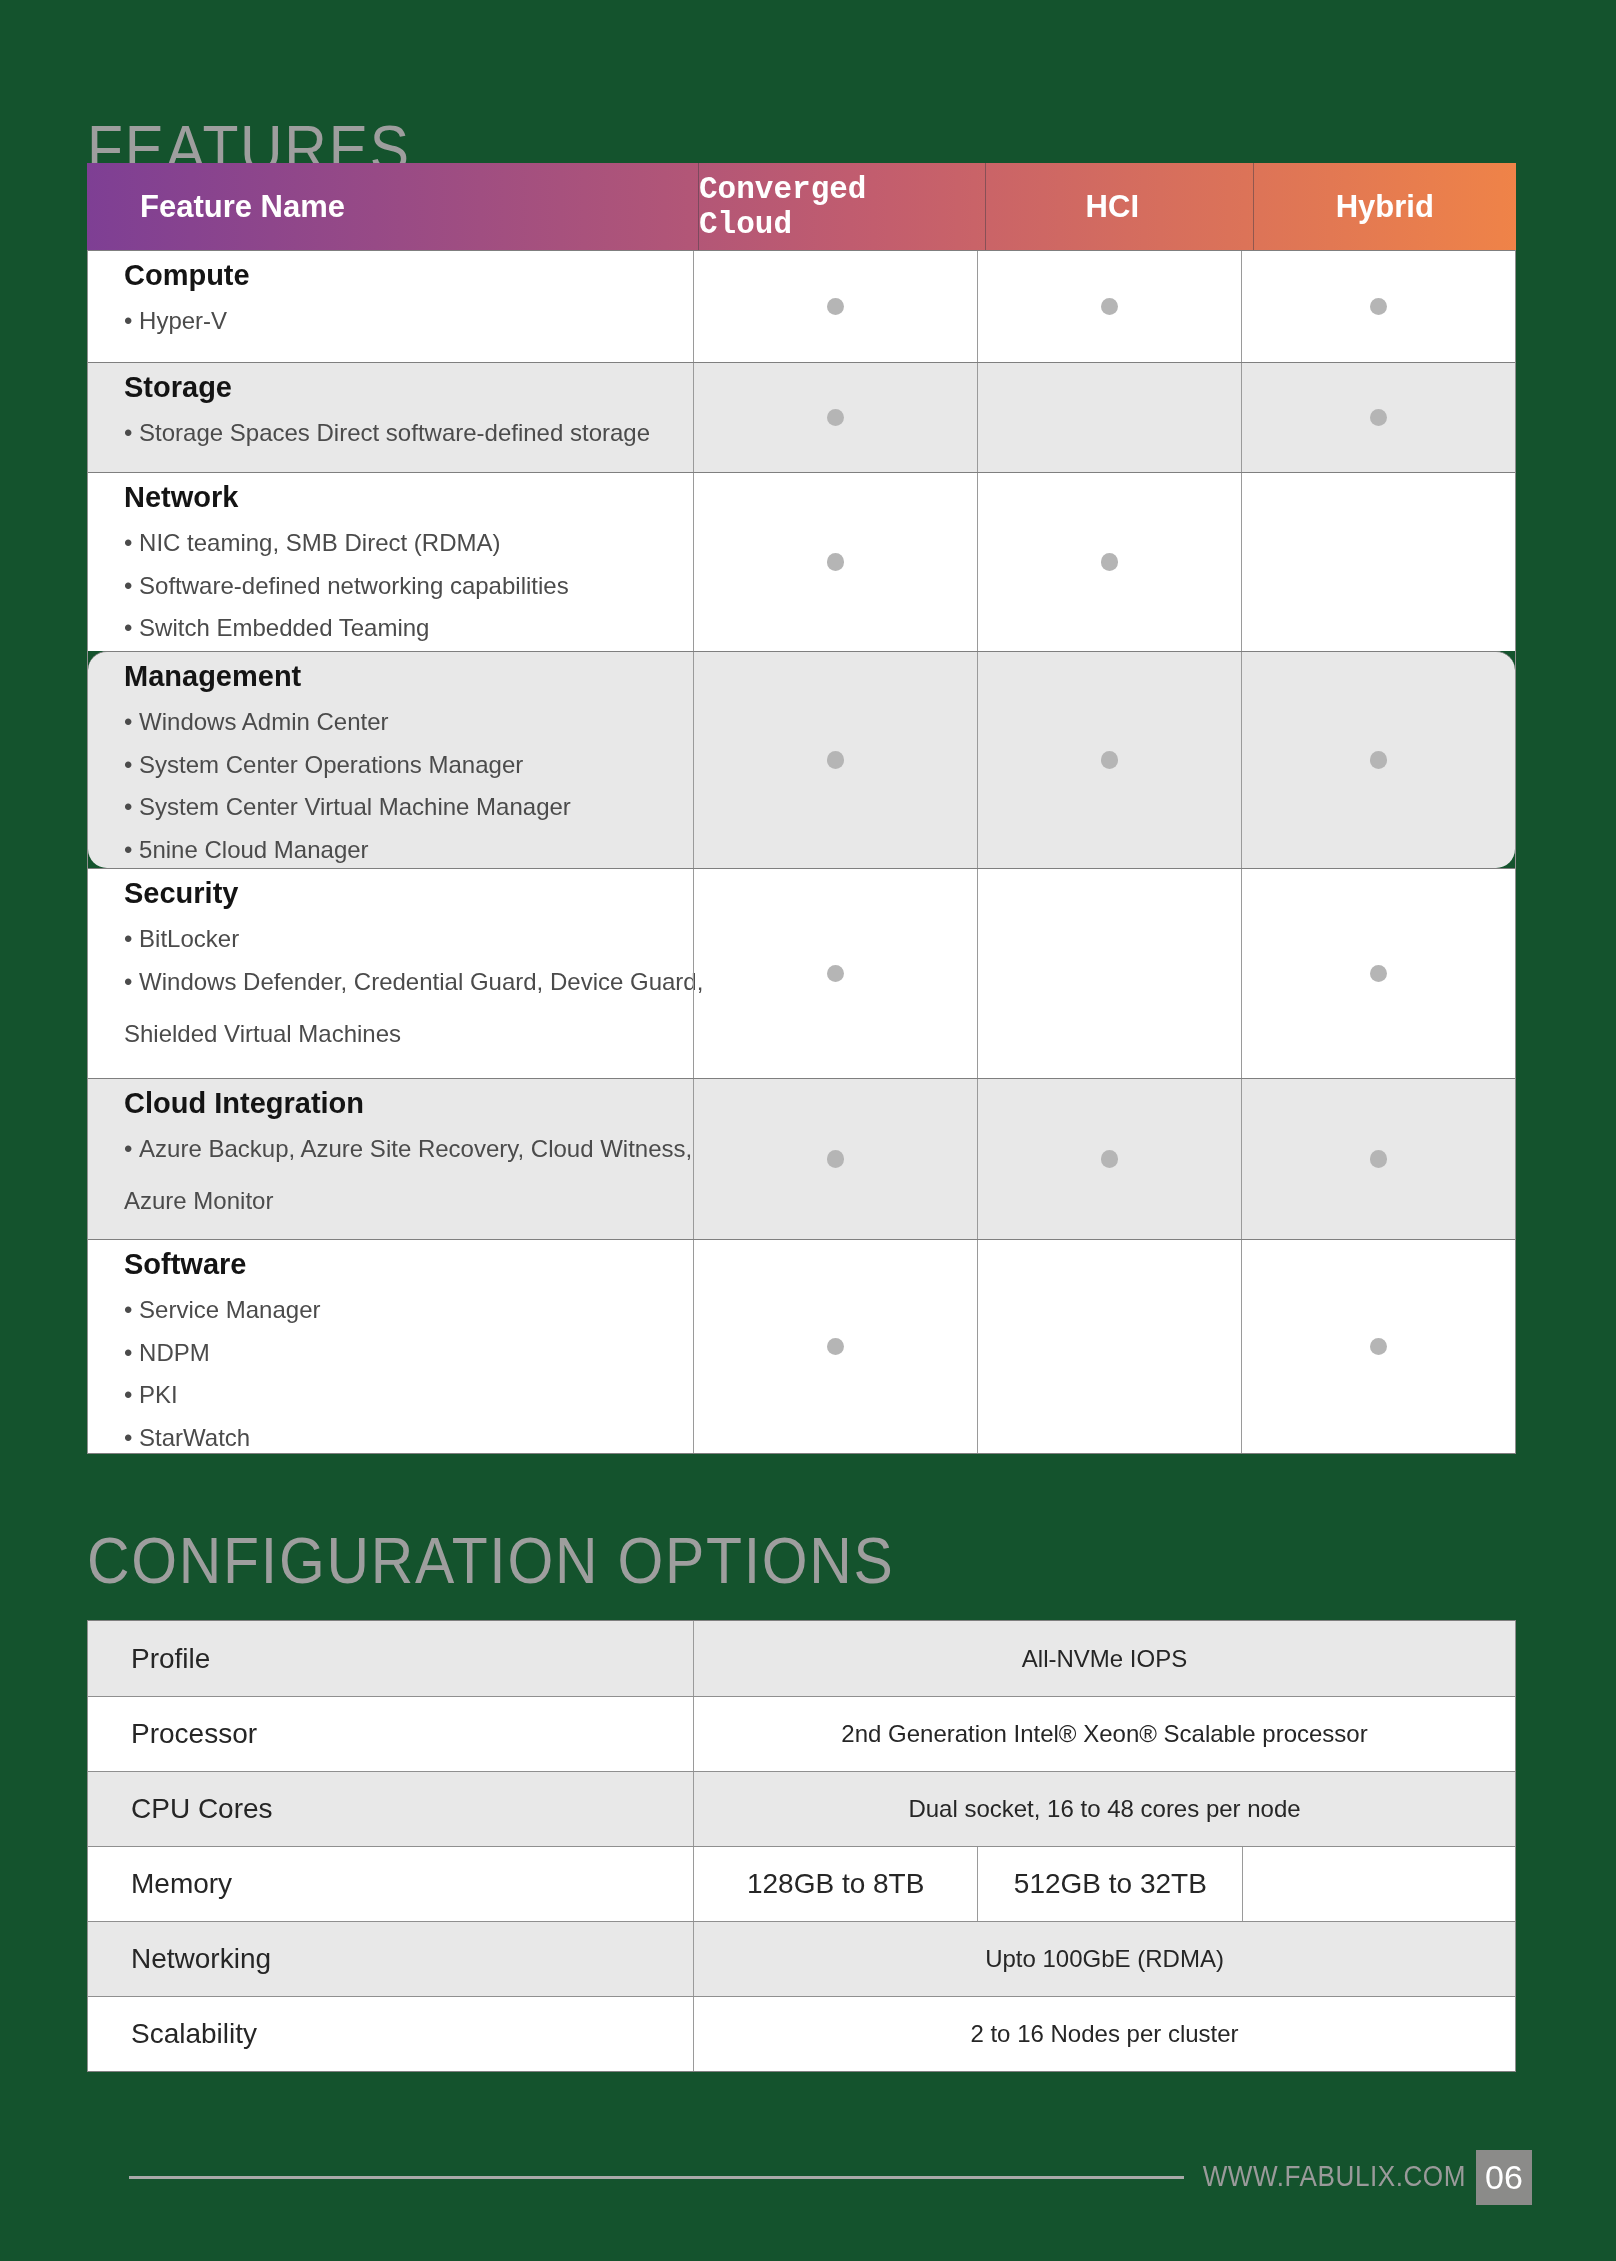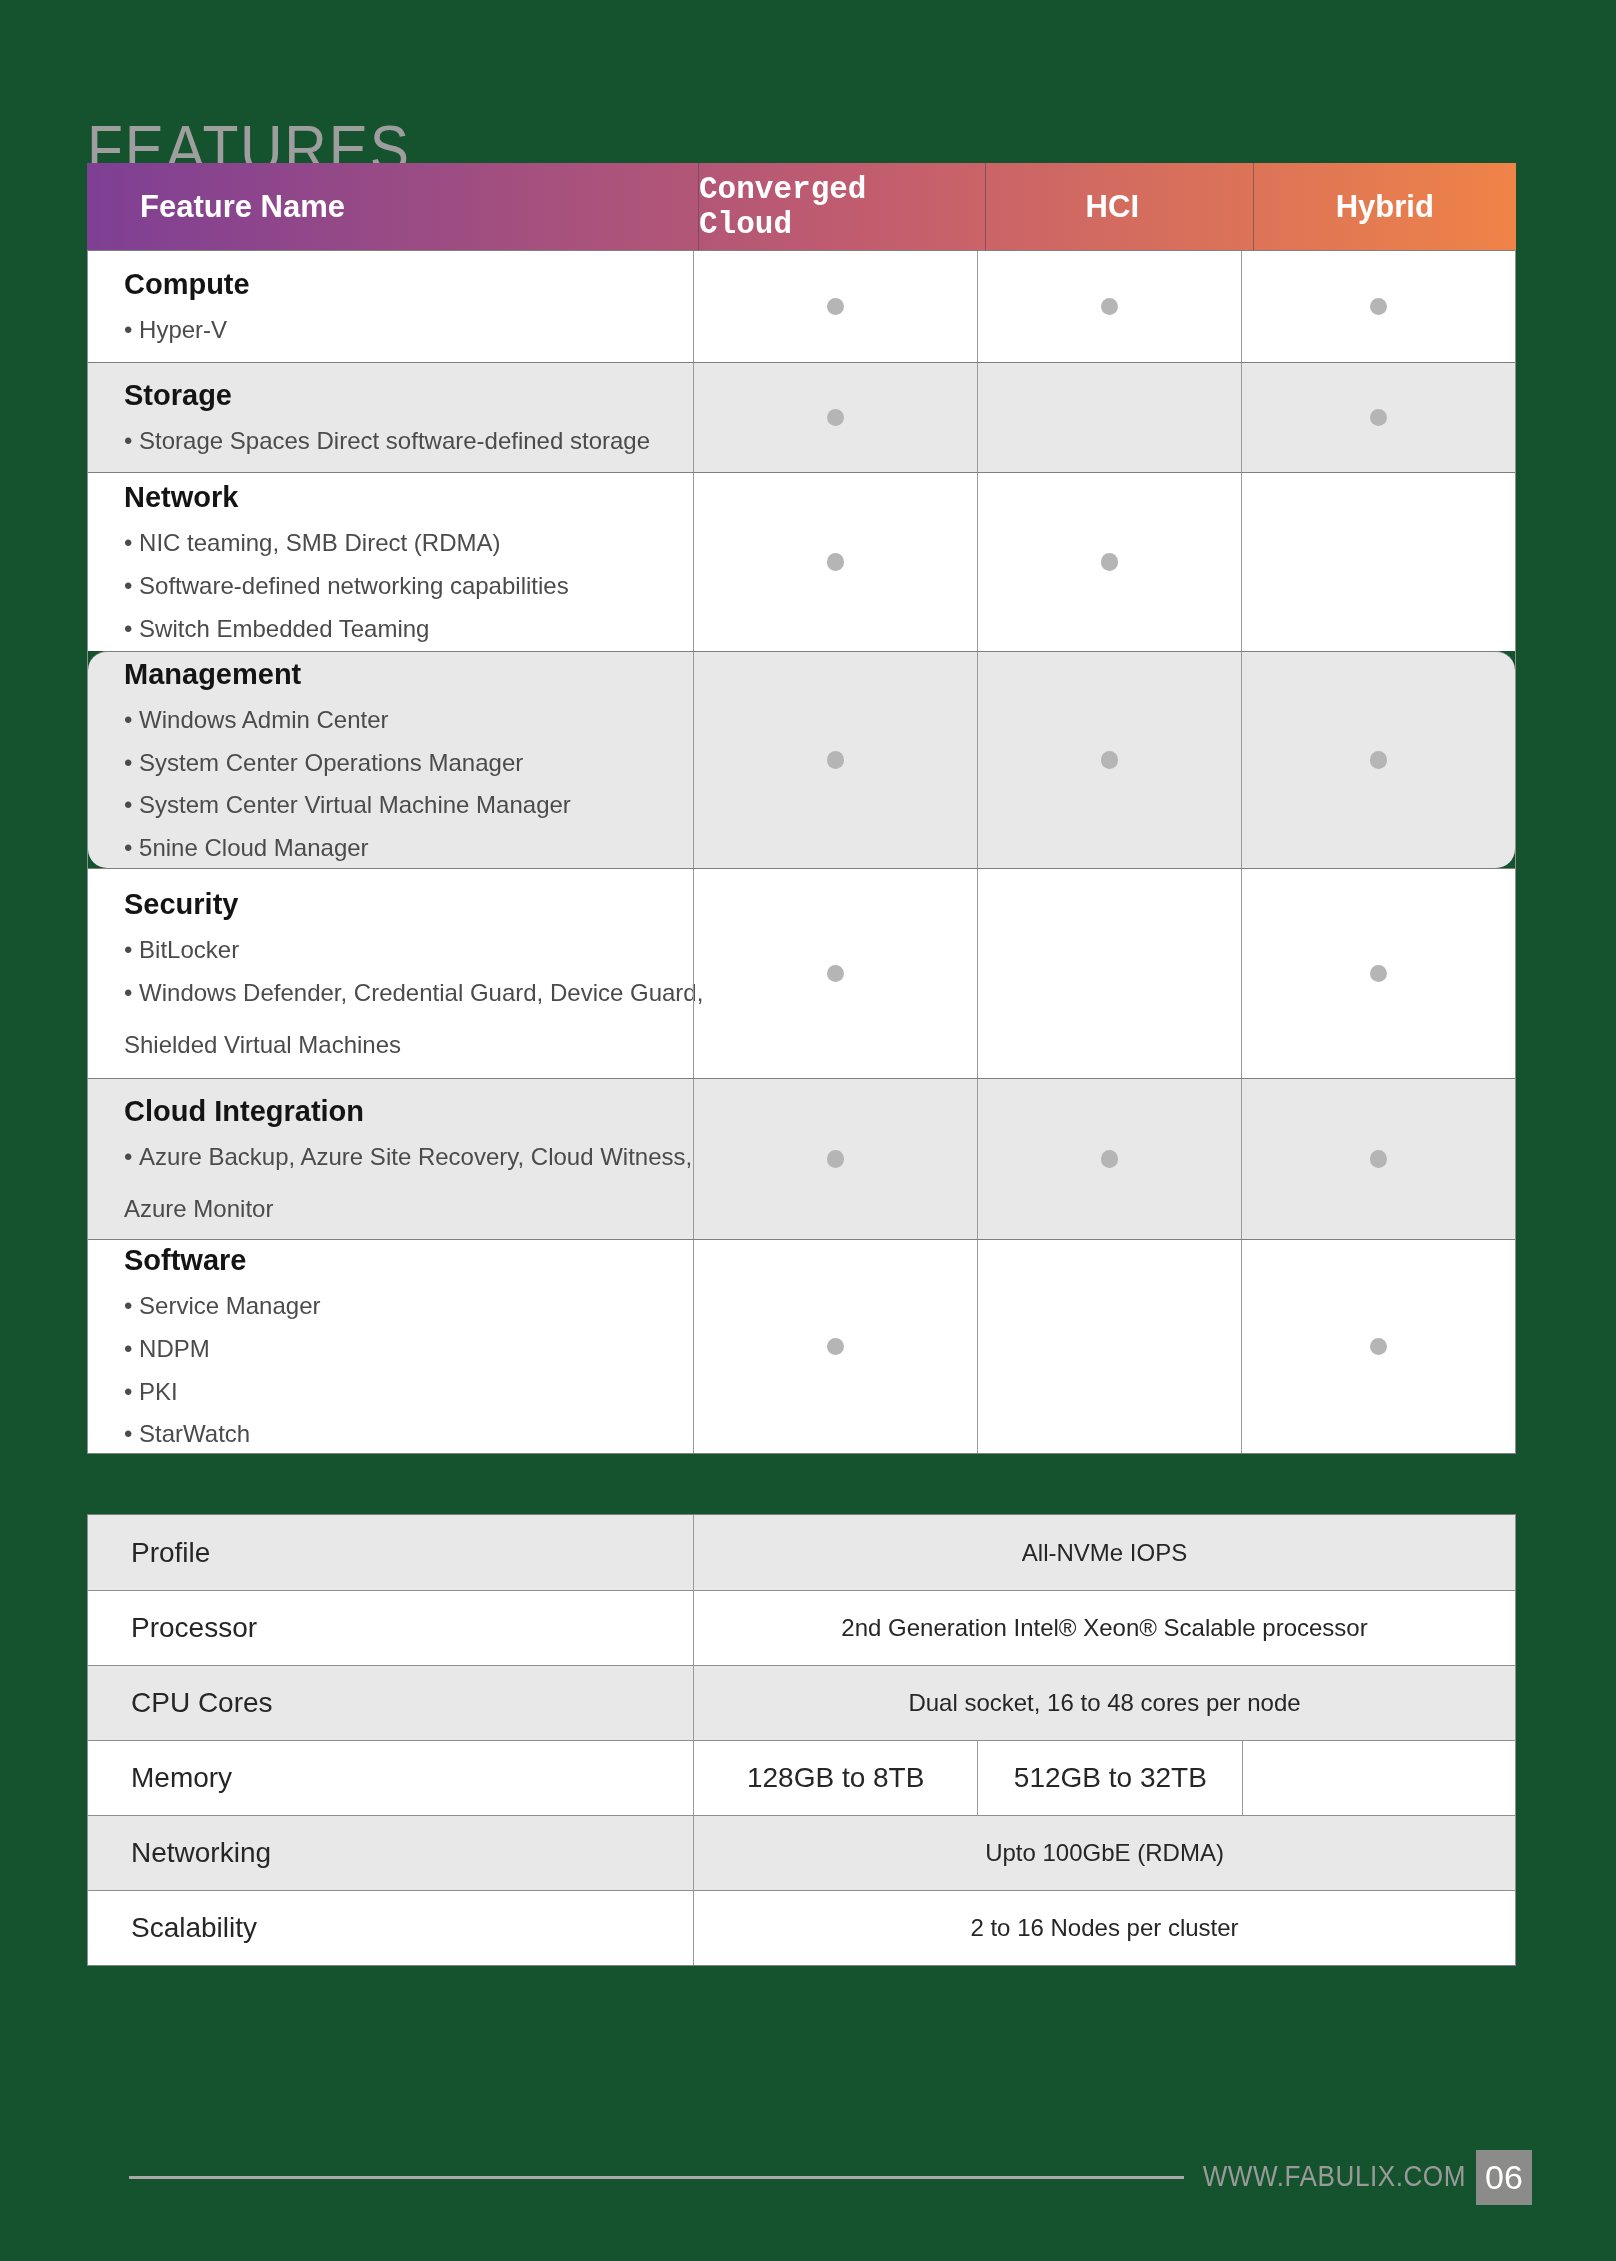--- a/index.html
+++ b/index.html
@@ -36,37 +36,37 @@
   .hcell.w1 { justify-content:flex-start; padding-left:39px; }
 
   .ft-body {
     border-left:1.3px solid #8f8f8f; border-right:1.3px solid #8f8f8f;
     border-bottom:1.9px solid #7f7f7f; box-sizing:border-box;
   }
   .f-row { display:flex; align-items:stretch; background:#ffffff; border-top:1.9px solid #7f7f7f; box-sizing:border-box; }
   .f-row.shaded { background:var(--shaded-row,#e8e8e8); }
 
   .f-name {
-    display:flex; flex-direction:column; justify-content:center;
+    display:flex; flex-direction:column; justify-content:flex-start;
     box-sizing:border-box; padding:8.8px 19px 8.8px 36px;
   }
   .f-heading { font-size:29px; font-weight:bold; color:#141414; line-height:1.1; }
   .f-line { font-size:24px; color:#4b4b4b; margin-top:16.3px; white-space:nowrap; line-height:1.1; }
   .f-line.bulleted::before { content:"\2022\00a0"; color:#4b4b4b; }
   .f-line.cont { margin-top:26px; }
 
   .f-cell {
     display:flex; align-items:center; justify-content:center;
     border-left:1.3px solid #9a9a9a; box-sizing:border-box;
   }
   .dot { width:17.6px; height:17.6px; border-radius:50%; background:var(--dot,#b5b5b5); }
 
   
   .config-table {
-    position:absolute; left:87px; top:1514px; width:1429px;
+    position:absolute; left:87px; top:1620px; width:1429px;
     border:1.3px solid #8f8f8f; border-top:1.9px solid #7f7f7f; border-bottom:1.9px solid #7f7f7f;
     box-sizing:border-box;
   }
   .c-row { display:flex; align-items:stretch; height:75px; background:#ffffff; border-top:1.9px solid #8f8f8f; box-sizing:border-box; }
   .c-row:first-child { border-top:none; }
   .c-row.shaded { background:var(--shaded-row,#e8e8e8); }
   .c-label {
     width:42.4%; display:flex; align-items:center; padding-left:43px;
     font-size:28px; color:#262626; box-sizing:border-box;
   }

